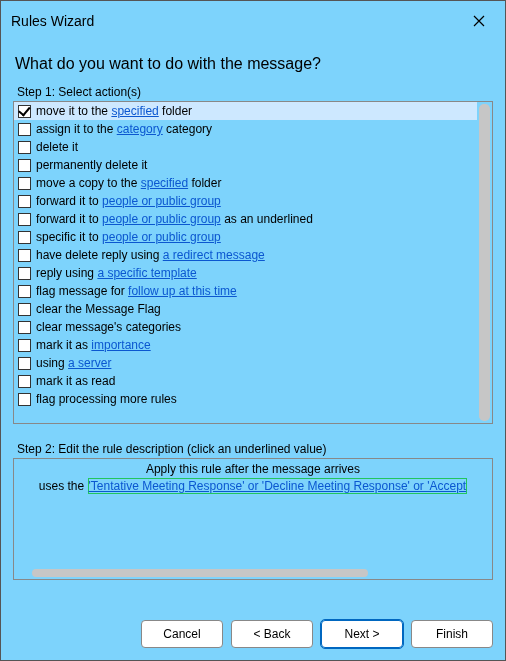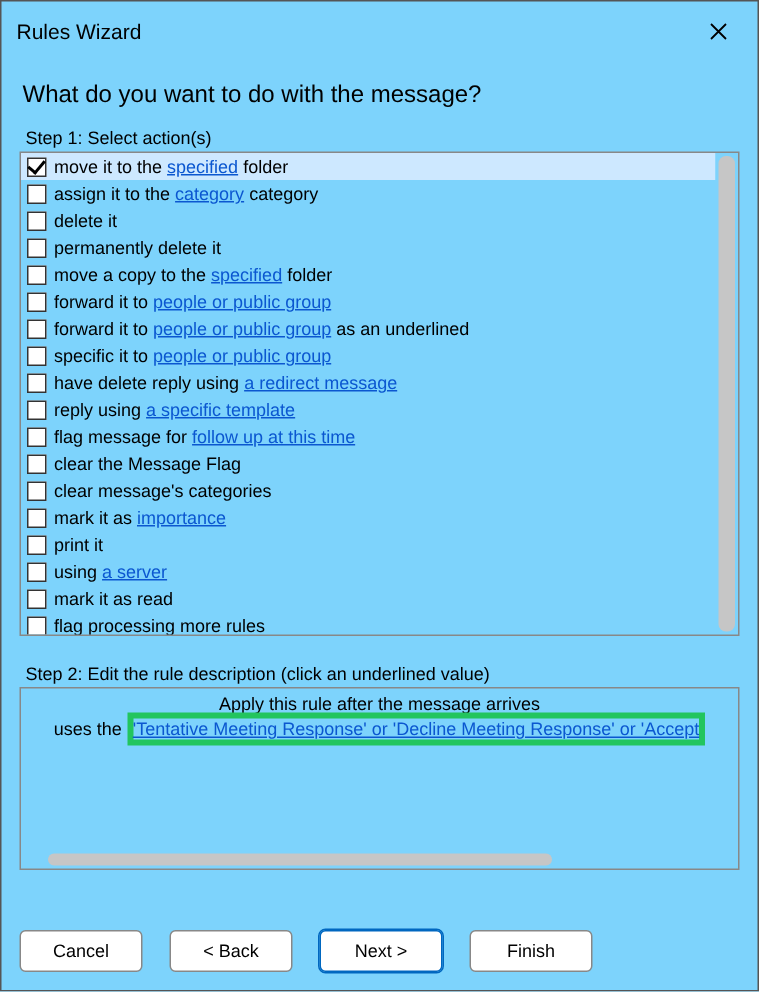--- a/index.html
+++ b/index.html
@@ -127,21 +127,21 @@
     top:0;left:0;right:0;bottom:12px;
     overflow:hidden;
     text-align:center;
   }
   .desc-body .link {
     color: #0b57d0;
     text-decoration: underline;
     cursor: pointer;
   }
   .desc-body .boxed {
-    border: 4px solid #22c55e;
+    border: 1px solid #22c55e;
     padding: 0 0px;
   }
   .desc-hscroll {
     position: absolute;
     left: 18px;
     right: 12px;
     bottom: 2px;
     height: 8px;
     background: transparent;
   }
@@ -149,22 +149,22 @@
     position: absolute;
     left: 0;
     top: 0;
     height: 100%;
     width: 75%;
     background: #c6c6c6;
     border-radius: 4px;
   }
   .buttons {
     display: flex;
-    justify-content: flex-start;
-    gap: 18px;
+    justify-content: flex-end;
+    gap: 8px;
     padding: 12px;
   }
   .btn {
     min-width: 82px;
     height: 28px;
     border: 1px solid #888;
     border-radius: 4px;
     background: #fff;
     font-size: 12px;
     display: flex;
@@ -245,24 +245,20 @@
             <div class="cb"></div>
             <span class="action-text"><span>clear the Message Flag</span></span>
           </div>
           <div class="action-row">
             <div class="cb"></div>
             <span class="action-text"><span>clear message's categories</span></span>
           </div>
           <div class="action-row">
             <div class="cb"></div>
             <span class="action-text"><span>mark it as </span><span class="u">importance</span></span>
-          </div>
-          <div class="action-row">
-            <div class="cb"></div>
-            <span class="action-text"><span>print it</span></span>
           </div>
           <div class="action-row">
             <div class="cb"></div>
             <span class="action-text"><span>using </span><span class="u">a server</span></span>
           </div>
           <div class="action-row">
             <div class="cb"></div>
             <span class="action-text"><span>mark it as read</span></span>
           </div>
           <div class="action-row">

